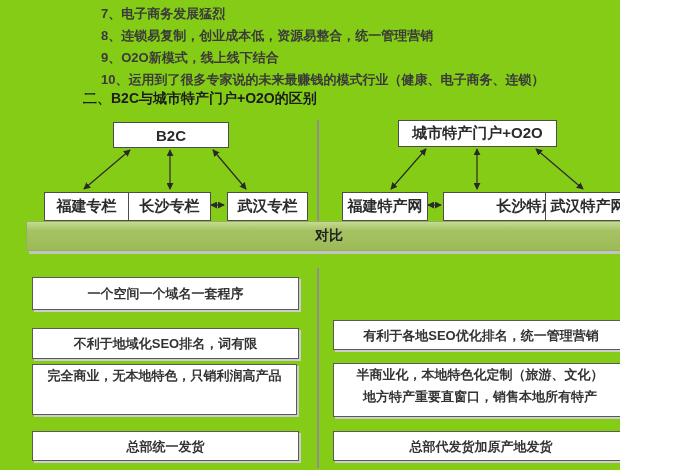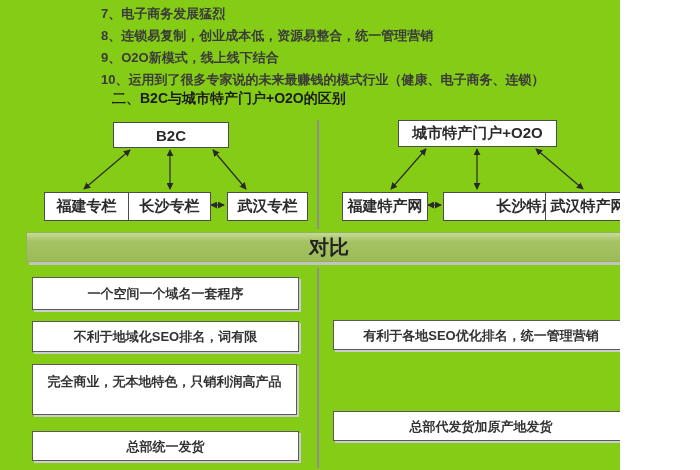--- a/index.html
+++ b/index.html
@@ -3,47 +3,47 @@
 <meta charset="utf-8">
 <style>
   html,body{margin:0;padding:0;background:#fff;}
   .page{
     position:relative;width:620px;height:470px;background:#84cc16;overflow:hidden;
     font-family:"Liberation Sans","DejaVu Sans",sans-serif;color:#2e2e2e;
   }
   
   .intro{position:absolute;left:101px;top:3px;width:560px;}
   .intro-item{font-size:13px;font-weight:700;color:#3a3a3a;line-height:22px;white-space:nowrap;}
-  .heading{position:absolute;left:112px;top:90px;font-size:14px;font-weight:800;color:#1c1c1c;white-space:nowrap;}
+  .heading{position:absolute;left:83px;top:90px;font-size:14px;font-weight:800;color:#1c1c1c;white-space:nowrap;}
   
   .node{
     position:absolute;border:1px solid #4c4c4c;background:#fff;
     display:flex;align-items:center;justify-content:center;
     font-size:15px;font-weight:700;color:#2b2b2b;white-space:nowrap;
   }
   
   .vdivider{position:absolute;left:317px;width:2px;background:#8f8f8f;}
   .vdivider.seg1{top:120px;height:109px;}
   .vdivider.seg2{top:268px;height:200px;}
   
   .banner{
-    position:absolute;left:26px;top:232px;width:604px;height:28px;
+    position:absolute;left:26px;top:221px;width:604px;height:28px;
     background:linear-gradient(to bottom,#c6da97 0%,#a6c364 30%,#9cbb56 100%);
     border:1px solid #94b153;box-shadow:3px 3px 0 #c2c2c2;
     display:flex;align-items:center;justify-content:center;
-    font-size:20px;font-weight:800;color:#222;
+    font-size:14px;font-weight:800;color:#222;
   }
   
   .cbox{
     position:absolute;border:1px solid #5a5a5a;background:#fff;
     box-shadow:2px 2px 0 #cdcdcd;
     display:flex;flex-direction:column;align-items:center;justify-content:center;
     font-size:13px;font-weight:700;color:#333;text-align:left;line-height:21px;
   }
-  .cbox.top-align{justify-content:flex-start;padding-top:6px;box-sizing:border-box;}
+  .cbox.top-align{justify-content:flex-start;box-sizing:border-box;}
   .arrows{position:absolute;left:0;top:0;pointer-events:none;}
 </style>
 </head>
 <body>
 
 <div class="page">
 
   <div class="intro">
     <div class="intro-item">7、电子商务发展猛烈</div>
     <div class="intro-item">8、连锁易复制，创业成本低，资源易整合，统一管理营销</div>
@@ -81,20 +81,24 @@
   <div class="node" style="left:342px;top:192px;width:84px;height:27px;">福建特产网</div>
   <div class="node" style="left:443px;top:192px;width:84px;height:27px;padding-left:48px;">长沙特产网</div>
   <div class="node" style="left:545px;top:192px;width:84px;height:27px;">武汉特产网</div>
 
   <div class="vdivider seg1"></div>
   <div class="vdivider seg2"></div>
 
   <div class="banner">对比</div>
 
   <div class="cbox" style="left:32px;top:277px;width:265px;height:31px;">一个空间一个域名一套程序</div>
-  <div class="cbox" style="left:32px;top:321px;width:265px;height:29px;">不利于地域化SEO排名，词有限</div>
+  <div class="cbox" style="left:32px;top:328px;width:265px;height:29px;">不利于地域化SEO排名，词有限</div>
   <div class="cbox top-align" style="left:32px;top:364px;width:265px;height:51px;">完全商业，无本地特色，只销利润高产品</div>
   <div class="cbox" style="left:32px;top:431px;width:265px;height:28px;">总部统一发货</div>
 
   <div class="cbox" style="left:333px;top:320px;width:294px;height:28px;">有利于各地SEO优化排名，统一管理营销</div>
-  <div class="cbox" style="left:333px;top:411px;width:294px;height:28px;">总部代发货加原产地发货</div>
+  <div class="cbox top-align" style="left:333px;top:363px;width:294px;height:54px;line-height:22px;">
+    <div>半商业化，本地特色化定制（旅游、文化）</div>
+    <div>地方特产重要直窗口，销售本地所有特产</div>
+  </div>
+  <div class="cbox" style="left:333px;top:431px;width:294px;height:28px;">总部代发货加原产地发货</div>
 
 </div>
 
 </body></html>

